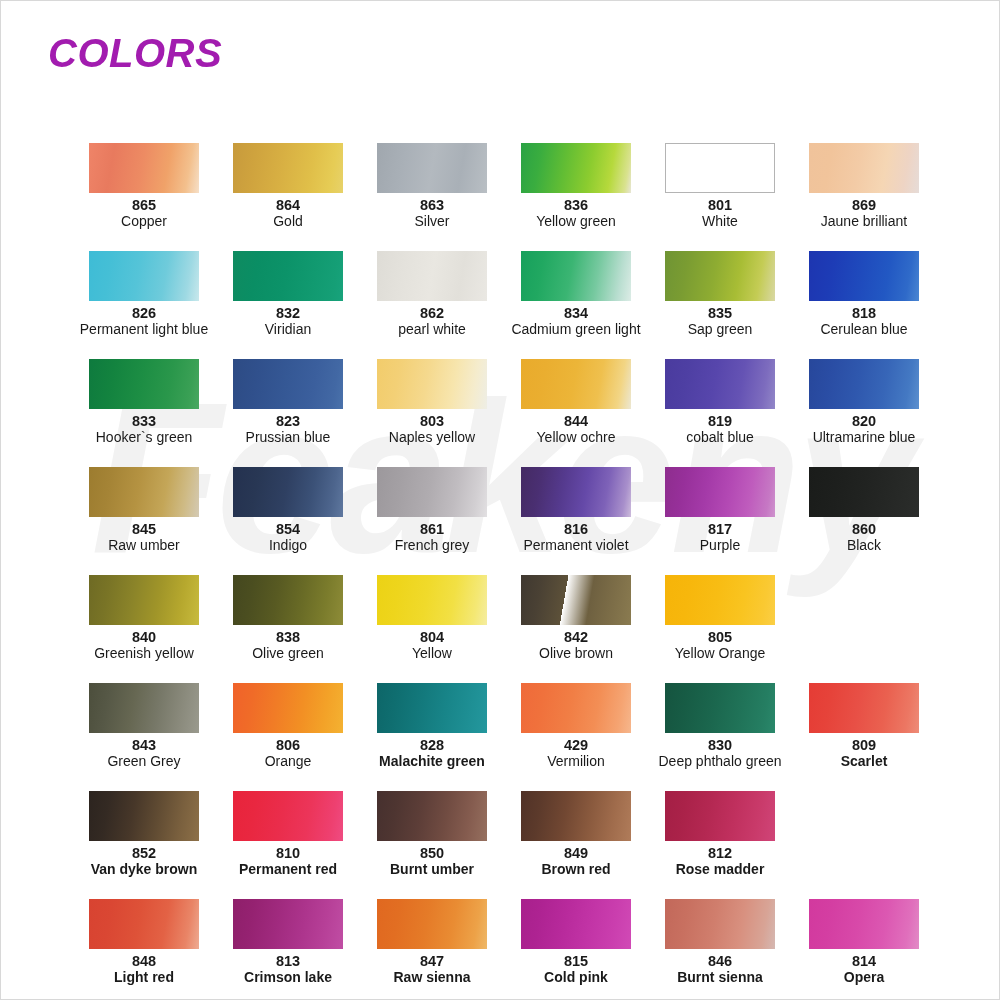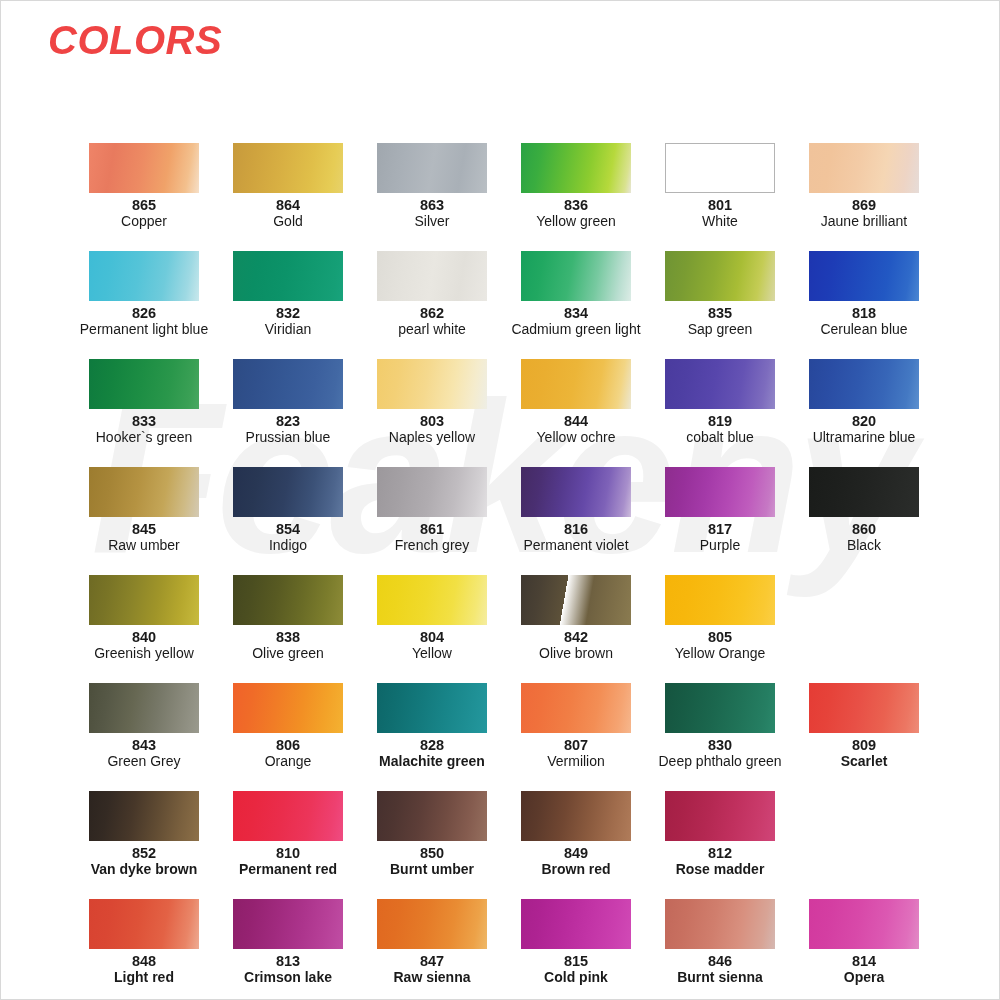--- a/index.html
+++ b/index.html
@@ -39,27 +39,27 @@
     letter-spacing: -6px;
     color: #f2f2f2;
     line-height: 1;
     user-select: none;
     z-index: 0;
   }
 
   .title {
     position: absolute;
     left: 48px;
-    top: 18px;
+    top: 31px;
     font-family: "Liberation Sans", sans-serif;
     font-size: 40px;
     font-weight: bold;
     font-style: italic;
     letter-spacing: 0.5px;
-    color: #ef4444;
+    color: #a21caf;
     z-index: 3;
   }
 
   .grid {
     position: absolute;
     left: 72px;
     top: 143px;
     width: 864px;
     z-index: 2;
     display: flex;
@@ -287,21 +287,21 @@
         <div class="code">806</div>
         <div class="cname">Orange</div>
       </div>
       <div class="cell">
         <div class="swatch" style="background: linear-gradient(100deg, rgb(13, 102, 104) 0%, rgb(15, 110, 112) 18%, rgb(19, 121, 124) 40%, rgb(24, 133, 137) 62%, rgb(30, 143, 148) 82%, rgb(36, 152, 158) 100%);"></div>
         <div class="code">828</div>
         <div class="cname bold">Malachite green</div>
       </div>
       <div class="cell">
         <div class="swatch" style="background: linear-gradient(100deg, rgb(239, 106, 58) 0%, rgb(240, 113, 60) 20%, rgb(241, 126, 69) 45%, rgb(243, 142, 85) 68%, rgb(245, 164, 114) 88%, rgb(246, 183, 141) 100%);"></div>
-        <div class="code">807</div>
+        <div class="code">429</div>
         <div class="cname">Vermilion</div>
       </div>
       <div class="cell">
         <div class="swatch" style="background: linear-gradient(100deg, rgb(21, 84, 63) 0%, rgb(23, 92, 69) 20%, rgb(27, 103, 78) 45%, rgb(32, 115, 88) 68%, rgb(37, 126, 98) 88%, rgb(42, 136, 107) 100%);"></div>
         <div class="code">830</div>
         <div class="cname">Deep phthalo green</div>
       </div>
       <div class="cell">
         <div class="swatch" style="background: linear-gradient(100deg, rgb(229, 60, 53) 0%, rgb(230, 67, 58) 20%, rgb(232, 80, 70) 45%, rgb(234, 97, 80) 68%, rgb(236, 119, 99) 88%, rgb(238, 140, 120) 100%);"></div>
         <div class="code">809</div>

